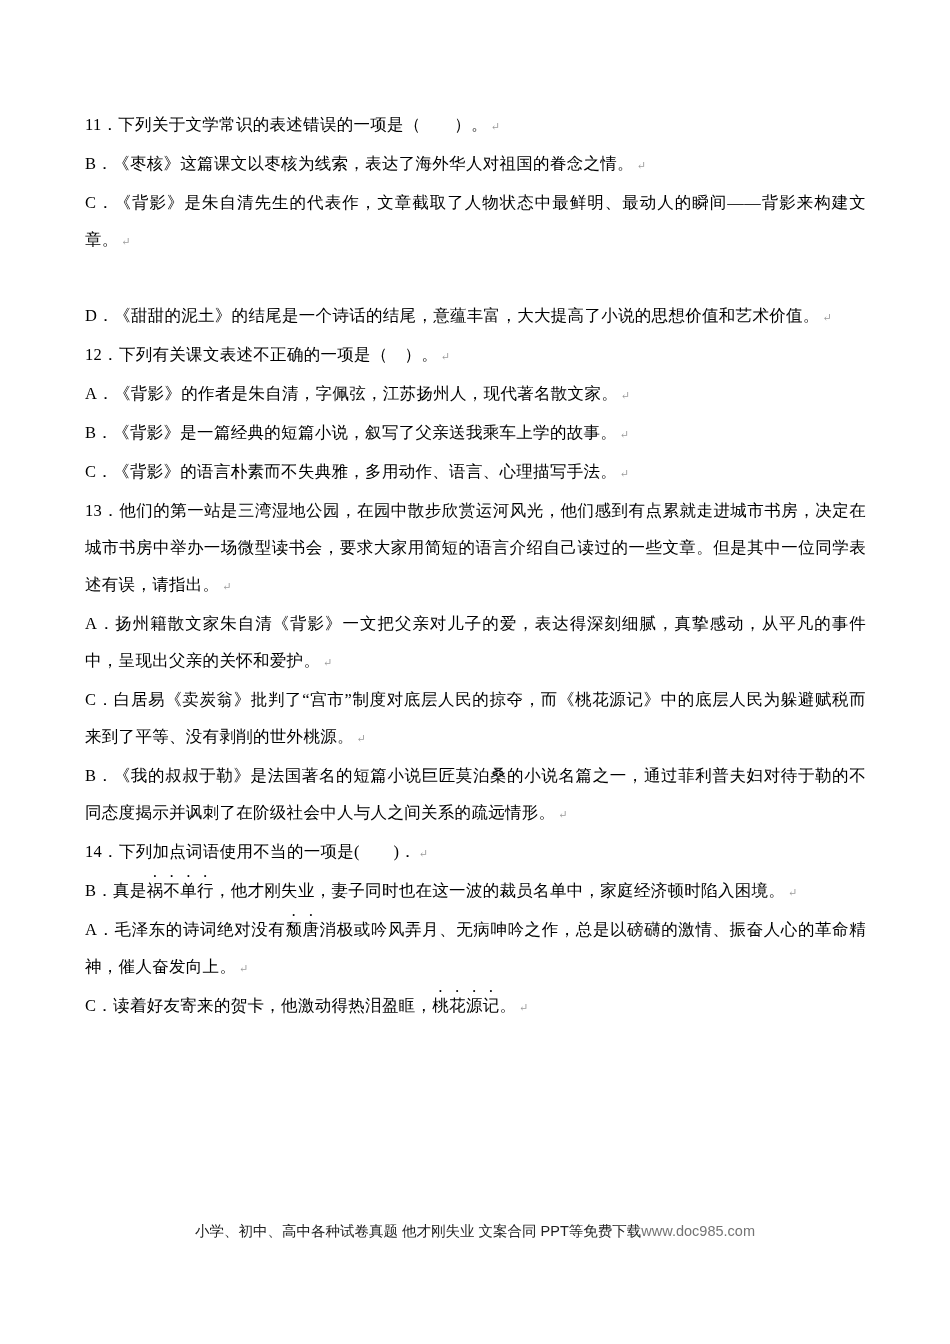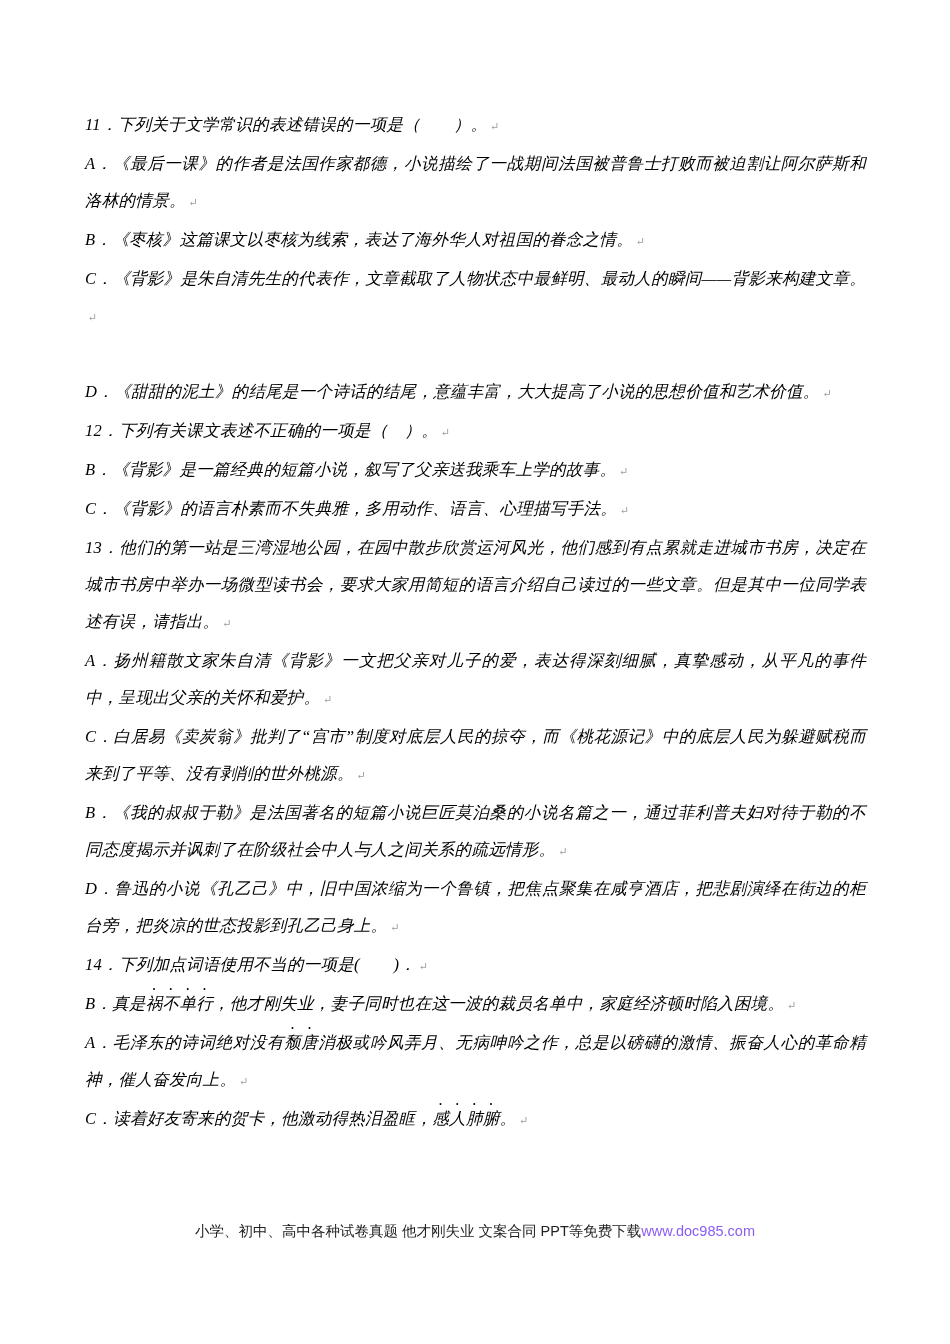--- a/index.html
+++ b/index.html
@@ -13,21 +13,20 @@
     height: 1344px;
     overflow: hidden;
     font-family: "Liberation Serif", "DejaVu Serif", serif;
     color: #000000;
   }
   .doc-body {
     position: absolute;
     left: 85px;
     top: 106px;
     width: 781px;
-    font-style: italic;
   }
   .para {
     margin: 0;
     font-size: 16.5px;
     line-height: 37px;
     text-align: justify;
     letter-spacing: 0.3px;
     word-break: break-all;
   }
   .para.blank {
@@ -49,44 +48,43 @@
     position: absolute;
     left: 0;
     top: 1222px;
     width: 950px;
     text-align: center;
     font-size: 14.5px;
     color: #222222;
     font-family: "Liberation Sans", "DejaVu Sans", sans-serif;
   }
   .page-footer a {
-    color: #8b5cf6;
+    color: #737373;
     text-decoration: none;
     margin-left: 0;
   }
 </style>
 </head>
 <body>
 
 <div class="doc-body">
     <p class="para">11．下列关于文学常识的表述错误的一项是（　　）。<span class="pmark">↵</span></p>
-    <p class="para">A．《最后一课》的作者是法国作家都德，小说描绘了一战期间法国被普鲁士打败而被迫割让阿尔萨斯和洛林的情景。<span class="pmark">↵</span></p>
     <p class="para">B．《枣核》这篇课文以枣核为线索，表达了海外华人对祖国的眷念之情。<span class="pmark">↵</span></p>
     <p class="para">C．《背影》是朱自清先生的代表作，文章截取了人物状态中最鲜明、最动人的瞬间——背影来构建文章。<span class="pmark">↵</span></p>
     <p class="para blank"></p>
     <p class="para">D．《甜甜的泥土》的结尾是一个诗话的结尾，意蕴丰富，大大提高了小说的思想价值和艺术价值。<span class="pmark">↵</span></p>
     <p class="para">12．下列有关课文表述不正确的一项是（　）。<span class="pmark">↵</span></p>
+    <p class="para">A．《背影》的作者是朱自清，字佩弦，江苏扬州人，现代著名散文家。<span class="pmark">↵</span></p>
     <p class="para">B．《背影》是一篇经典的短篇小说，叙写了父亲送我乘车上学的故事。<span class="pmark">↵</span></p>
     <p class="para">C．《背影》的语言朴素而不失典雅，多用动作、语言、心理描写手法。<span class="pmark">↵</span></p>
     <p class="para">13．他们的第一站是三湾湿地公园，在园中散步欣赏运河风光，他们感到有点累就走进城市书房，决定在城市书房中举办一场微型读书会，要求大家用简短的语言介绍自己读过的一些文章。但是其中一位同学表述有误，请指出。<span class="pmark">↵</span></p>
     <p class="para">A．扬州籍散文家朱自清《背影》一文把父亲对儿子的爱，表达得深刻细腻，真挚感动，从平凡的事件中，呈现出父亲的关怀和爱护。<span class="pmark">↵</span></p>
     <p class="para">C．白居易《卖炭翁》批判了“宫市”制度对底层人民的掠夺，而《桃花源记》中的底层人民为躲避赋税而来到了平等、没有剥削的世外桃源。<span class="pmark">↵</span></p>
     <p class="para">B．《我的叔叔于勒》是法国著名的短篇小说巨匠莫泊桑的小说名篇之一，通过菲利普夫妇对待于勒的不同态度揭示并讽刺了在阶级社会中人与人之间关系的疏远情形。<span class="pmark">↵</span></p>
-    <p class="para">D．鲁迅的小说《孔乙己》中，旧中国浓缩为一个鲁镇，把焦点聚集在咸亨酒店，把悲剧演绎在街边的柜台旁，把炎凉的世态投影到孔乙己身上。<span class="pmark">↵</span></p>
     <p class="para">14．下列加点词语使用不当的一项是(　　)．<span class="pmark">↵</span></p>
     <p class="para">B．真是<span class="emph">祸不单行</span>，他才刚失业，妻子同时也在这一波的裁员名单中，家庭经济顿时陷入困境。<span class="pmark">↵</span></p>
     <p class="para">A．毛泽东的诗词绝对没有<span class="emph">颓唐</span>消极或吟风弄月、无病呻吟之作，总是以磅礴的激情、振奋人心的革命精神，催人奋发向上。<span class="pmark">↵</span></p>
-    <p class="para">C．读着好友寄来的贺卡，他激动得热泪盈眶，<span class="emph">感人肺腑</span>。<span class="pmark">↵</span></p>
+    <p class="para">C．读着好友寄来的贺卡，他激动得热泪盈眶，<span class="emph">桃花源记</span>。<span class="pmark">↵</span></p>
   </div>
 
 <div class="page-footer">
   <span>小学、初中、高中各种试卷真题 他才刚失业 文案合同 PPT等免费下载</span><a href="#">www.doc985.com</a>
 </div>
 
 </body></html>

